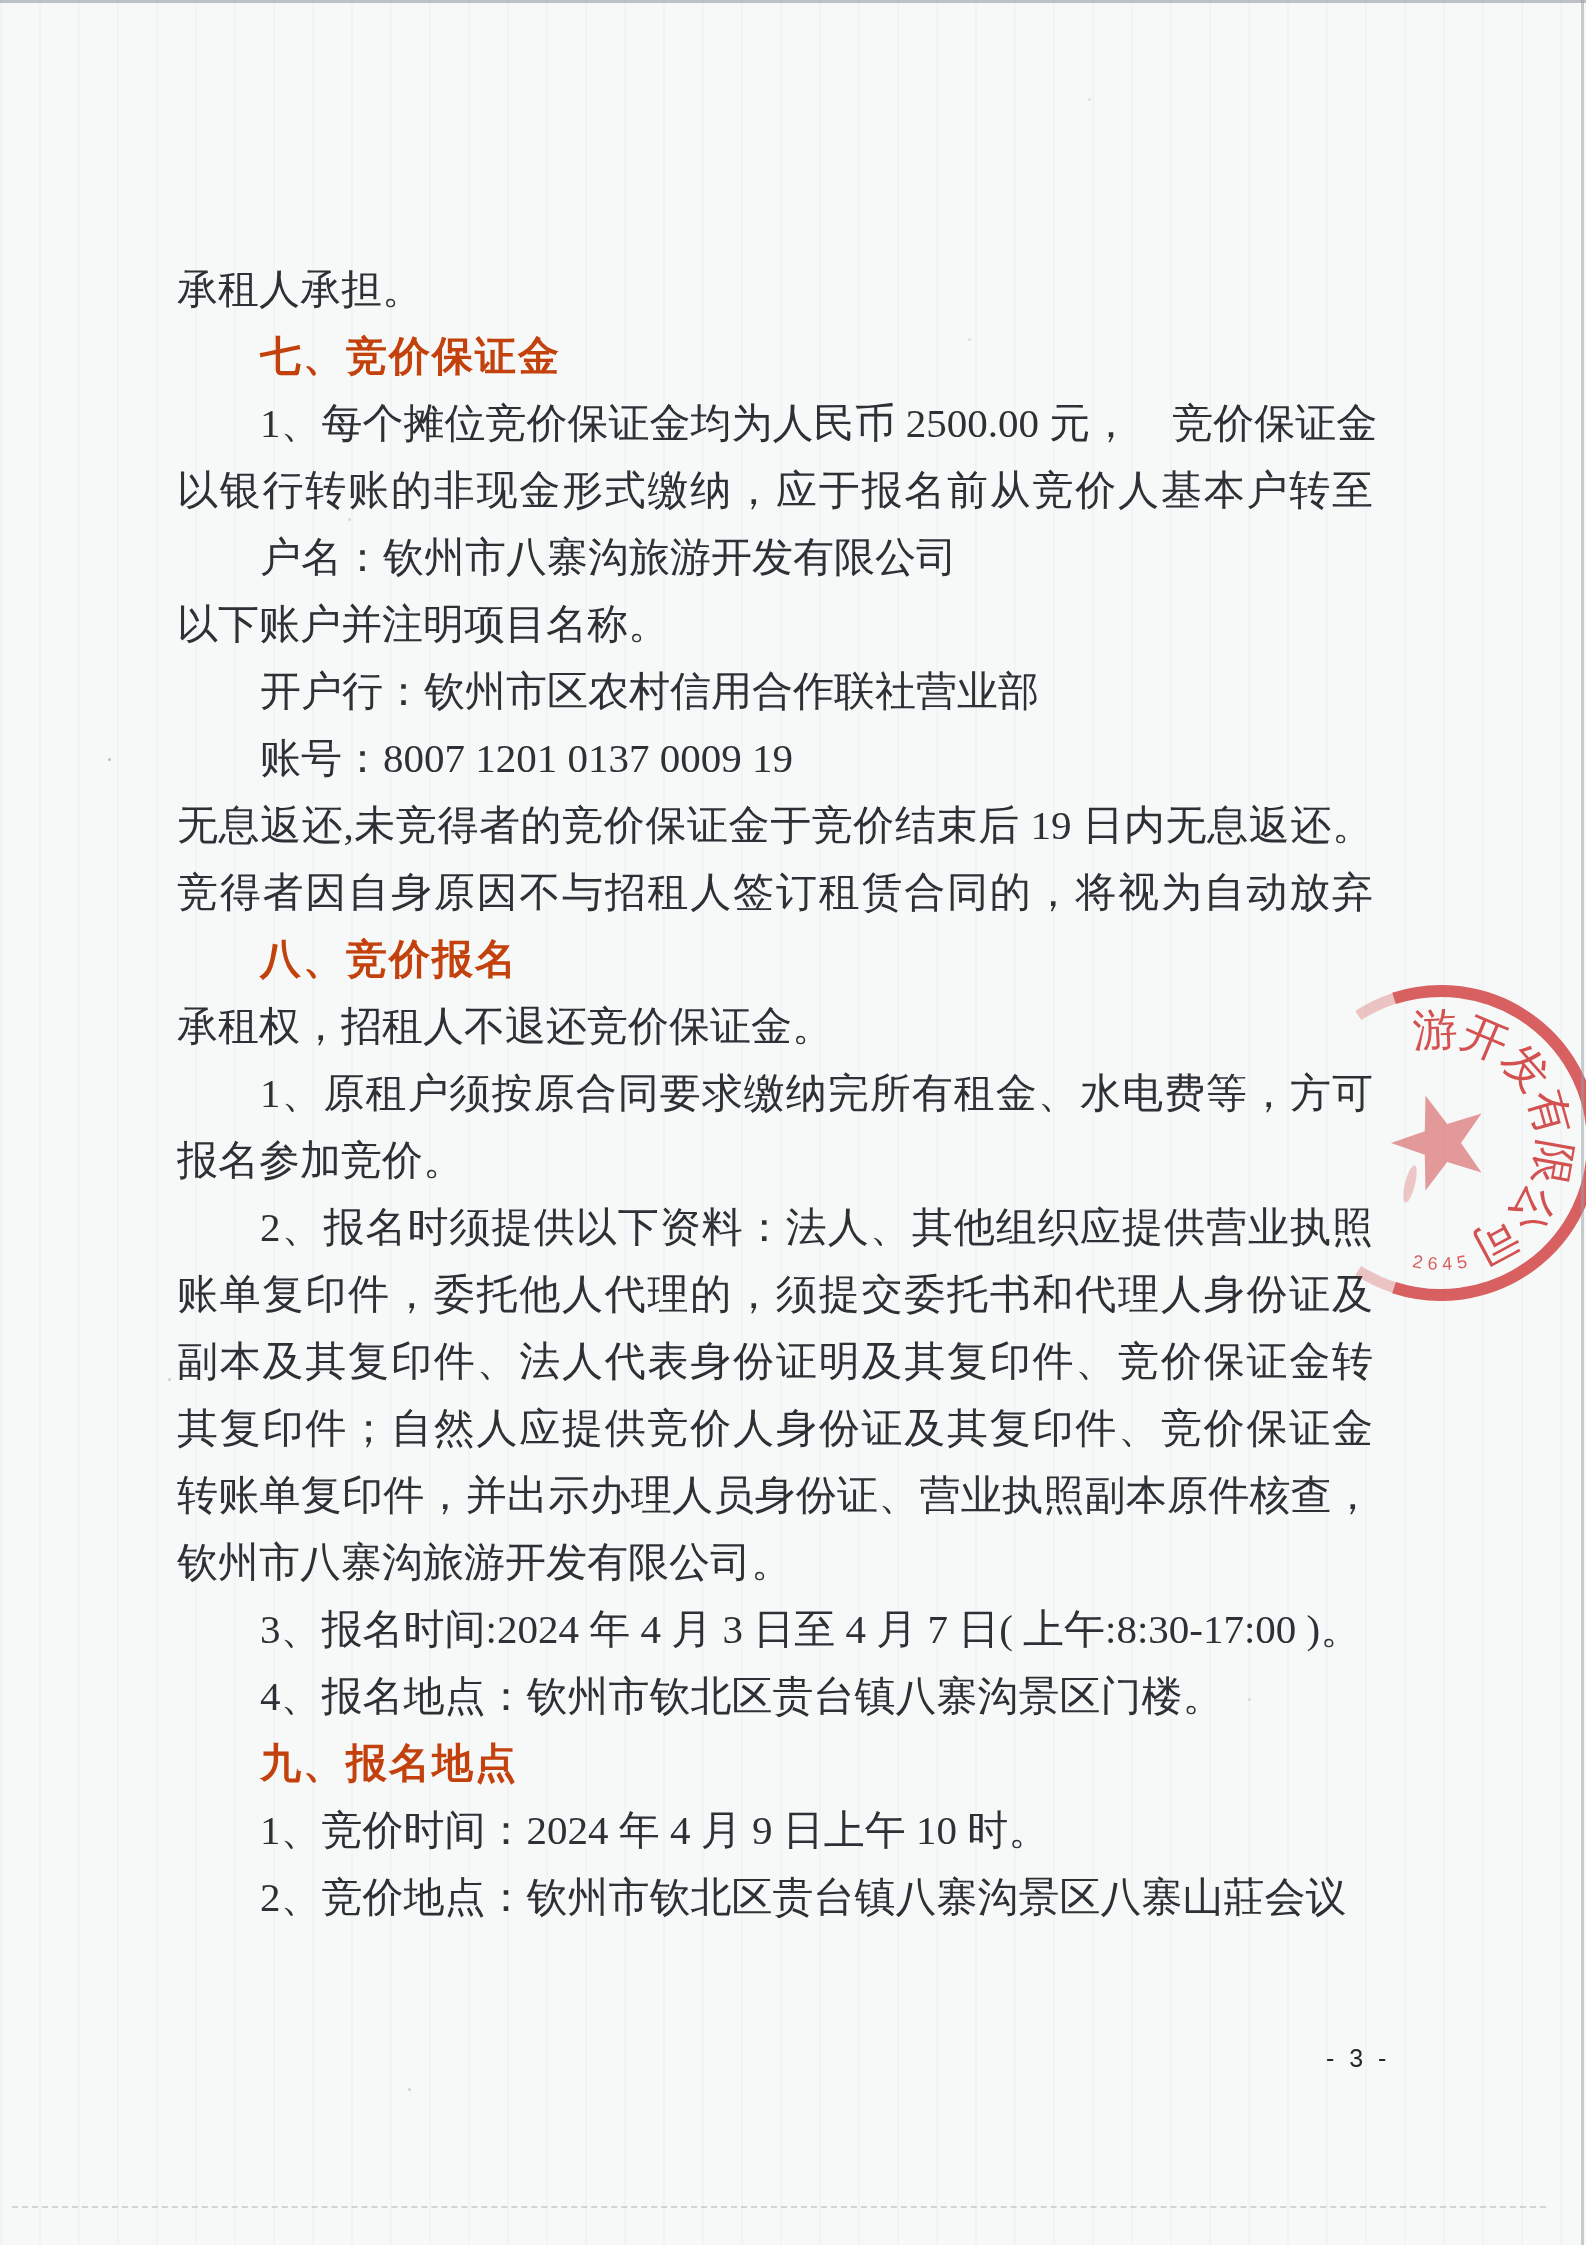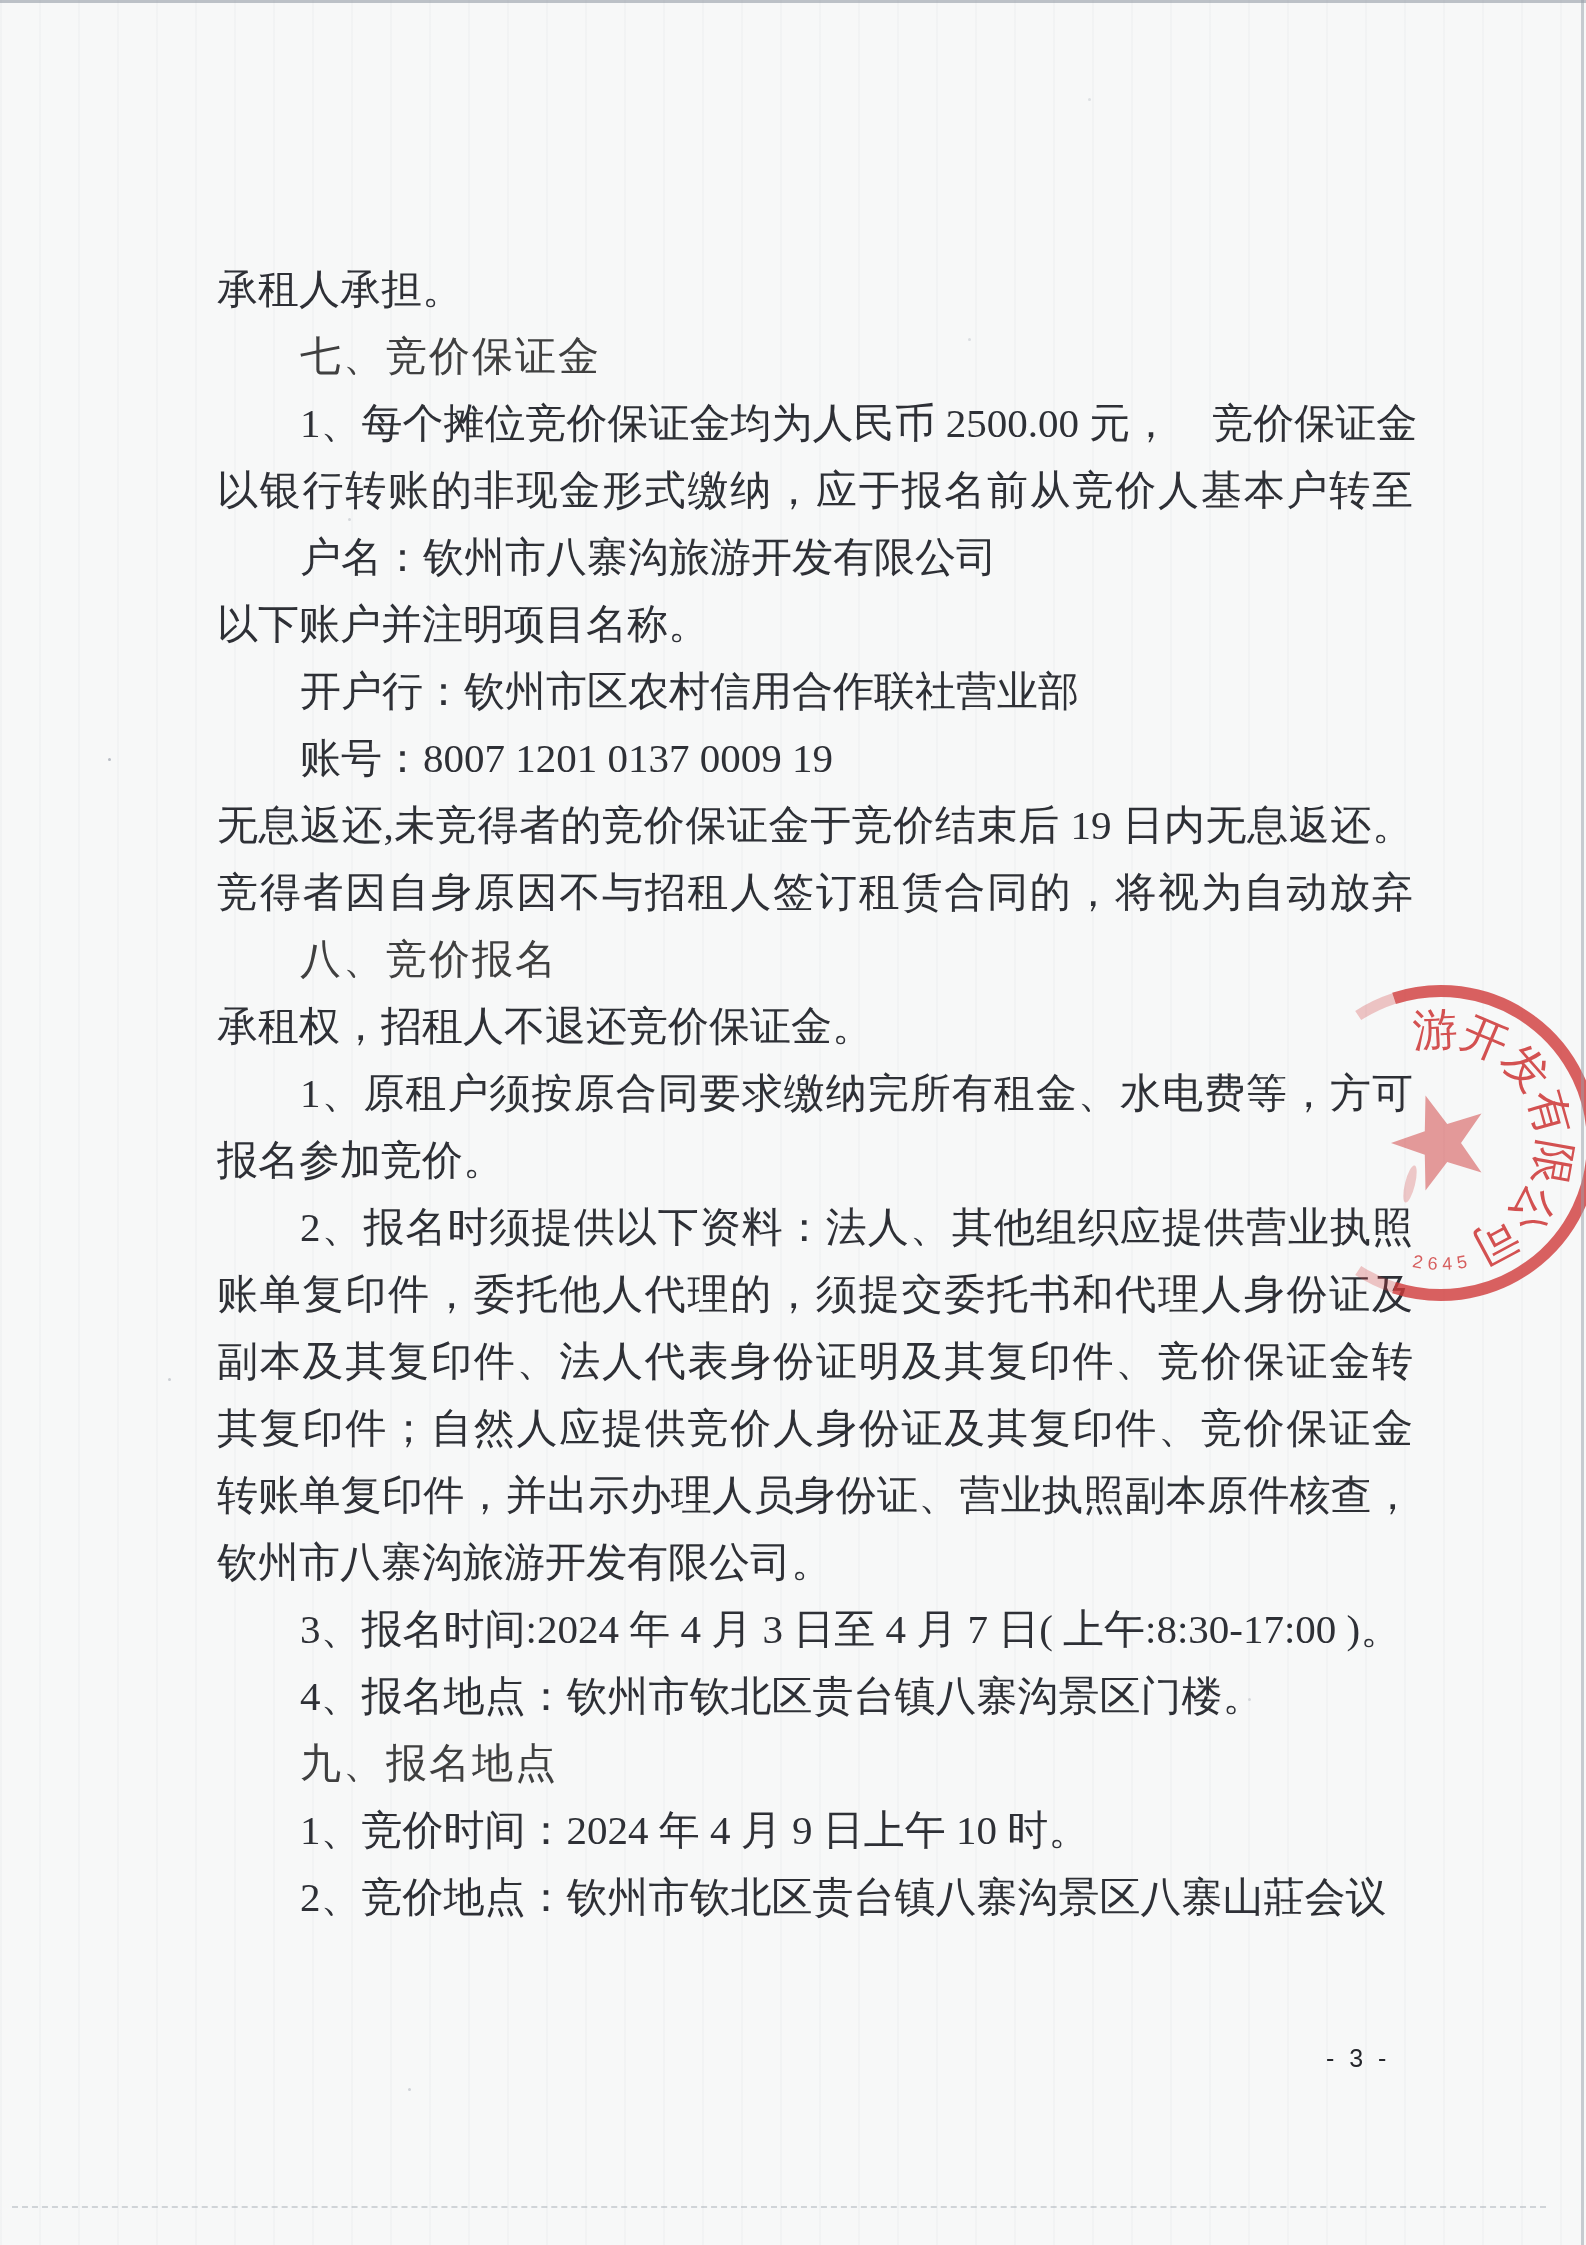--- a/index.html
+++ b/index.html
@@ -61,38 +61,37 @@
   
   .doc-body {
     position: absolute;
     left: 177px;
     top: 256px;
     width: 1196px;
     font-size: 41px;
     line-height: 67px;
     color: #2e3036;
     text-align: left;
-    margin-left: 40px;
   }
   .line {
     white-space: nowrap;
     height: 67px;
   }
   .line.indent {
     padding-left: 83px;
   }
   .line.just {
     text-align: justify;
     text-align-last: justify;
     text-justify: inter-character;
   }
   .line.bold {
     font-family: "Liberation Sans", "DejaVu Sans", sans-serif;
-    font-weight: 400;
-    color: #404040;
+    font-weight: 700;
+    color: #c2410c;
     letter-spacing: 2px;
   }
 
   .page-number {
     position: absolute;
     left: 1326px;
     top: 2044px;
     font-family: "Liberation Sans", "DejaVu Sans", sans-serif;
     font-size: 25px;
     letter-spacing: 4px;

